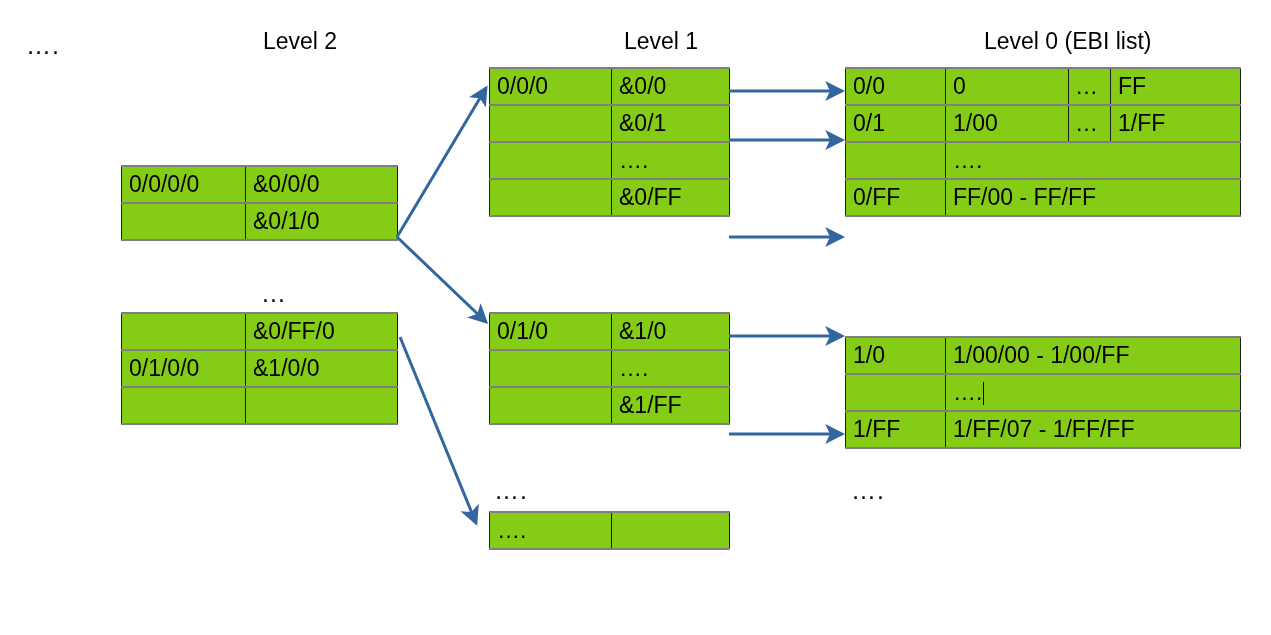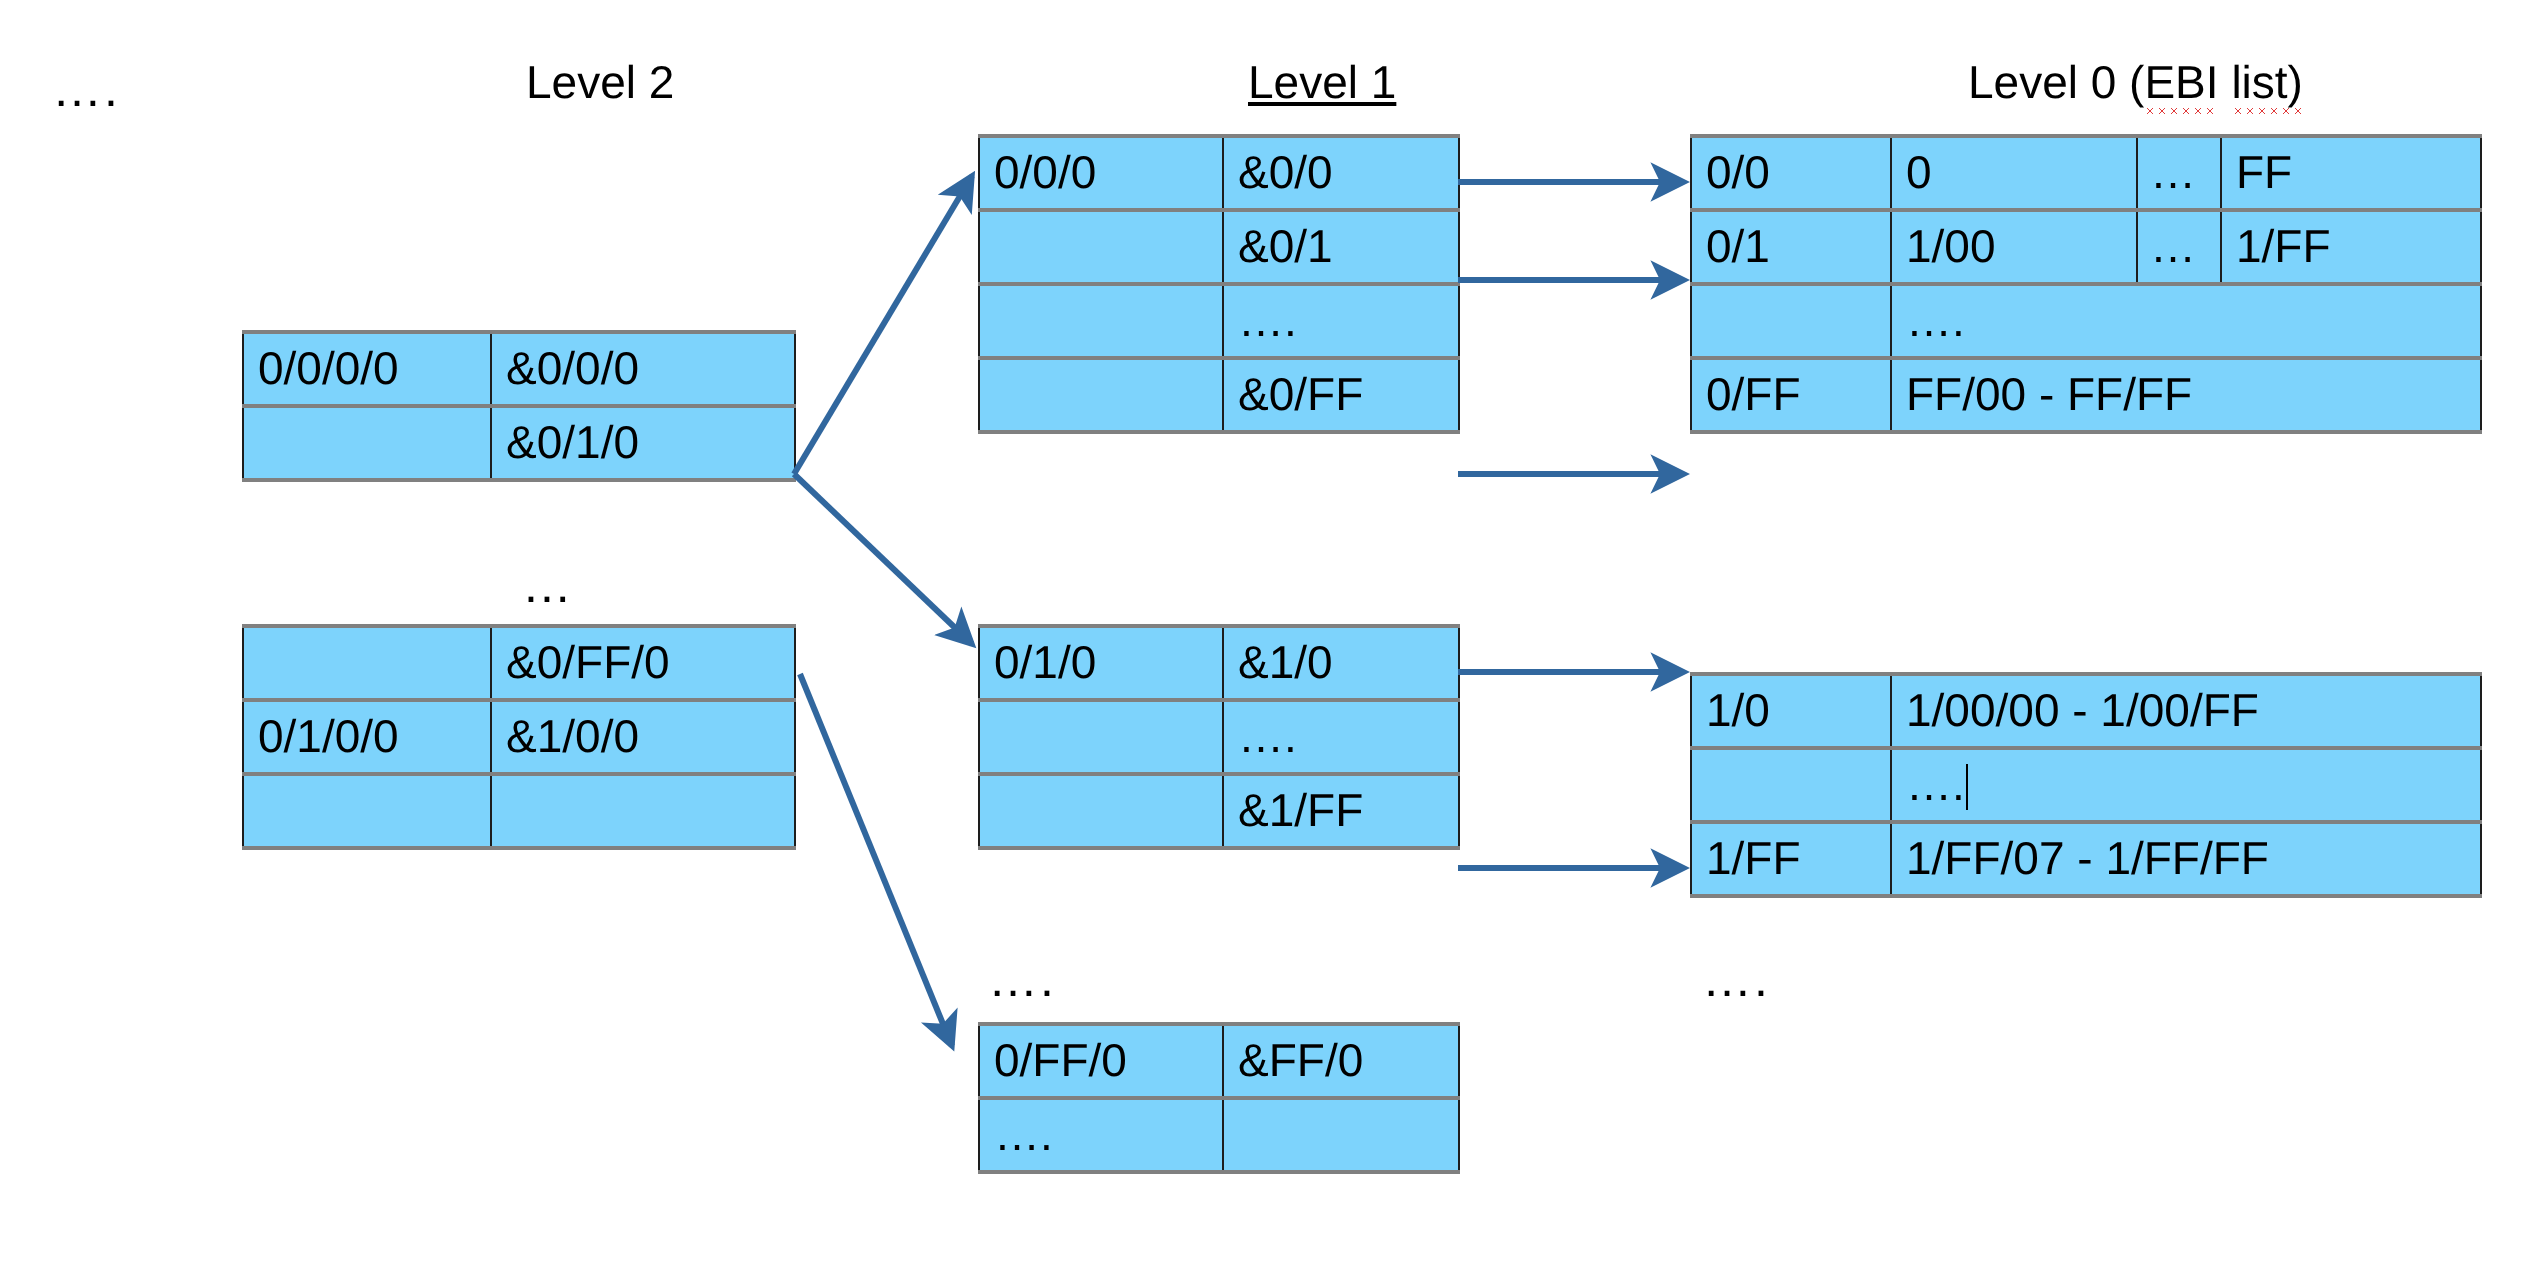--- a/index.html
+++ b/index.html
@@ -44,21 +44,21 @@
     line-height: 25px;
     letter-spacing: 1px;
     color: #000;
     white-space: nowrap;
   }
   
   .tbl {
     position: absolute;
     border-collapse: collapse;
     table-layout: fixed;
-    background: #7dd3fc;
+    background: #84cc16;
   }
   .tbl td {
     border-left: 1.6px solid #1d1d1d;
     border-right: 1.6px solid #1d1d1d;
     border-top: 2.2px solid #808080;
     border-bottom: 2.2px solid #808080;
     font-size: 23px;
     line-height: 26px;
     padding: 4px 6px 5px 7px;
     vertical-align: middle;
@@ -86,21 +86,21 @@
 </style>
 </head>
 <body>
 
 <div class="stage">
 
   <div class="dots" style="left:26px; top:33px;">….</div>
 
   <div class="heading" style="left:263px; top:26px;">Level 2</div>
 
-  <div class="heading" style="left:624px; top:26px;text-decoration:underline;">Level 1</div>
+  <div class="heading" style="left:624px; top:26px;">Level 1</div>
 
   <div class="heading" style="left:984px; top:26px;">
     <span>Level 0 (</span><span class="spell">EBI</span> <span class="spell">list)</span>
   </div>
 
   <table class="tbl" style="left:121px; top:165px; width:276px;">
     <colgroup>
         <col style="width:124px">
         <col style="width:152px">
       </colgroup>
@@ -186,24 +186,20 @@
   </table>
 
   <div class="dots" style="left:494px; top:478px;">….</div>
 
   <table class="tbl" style="left:489px; top:511px; width:240px;">
     <colgroup>
         <col style="width:122px">
         <col style="width:118px">
       </colgroup>
     <tbody>
-      <tr>
-        <td>0/FF/0</td>
-        <td>&amp;FF/0</td>
-      </tr>
       <tr>
         <td>….</td>
         <td>&nbsp;</td>
       </tr>
     </tbody>
   </table>
 
   <table class="tbl" style="left:845px; top:67px; width:395px;">
     <colgroup>
       <col style="width:100px">

